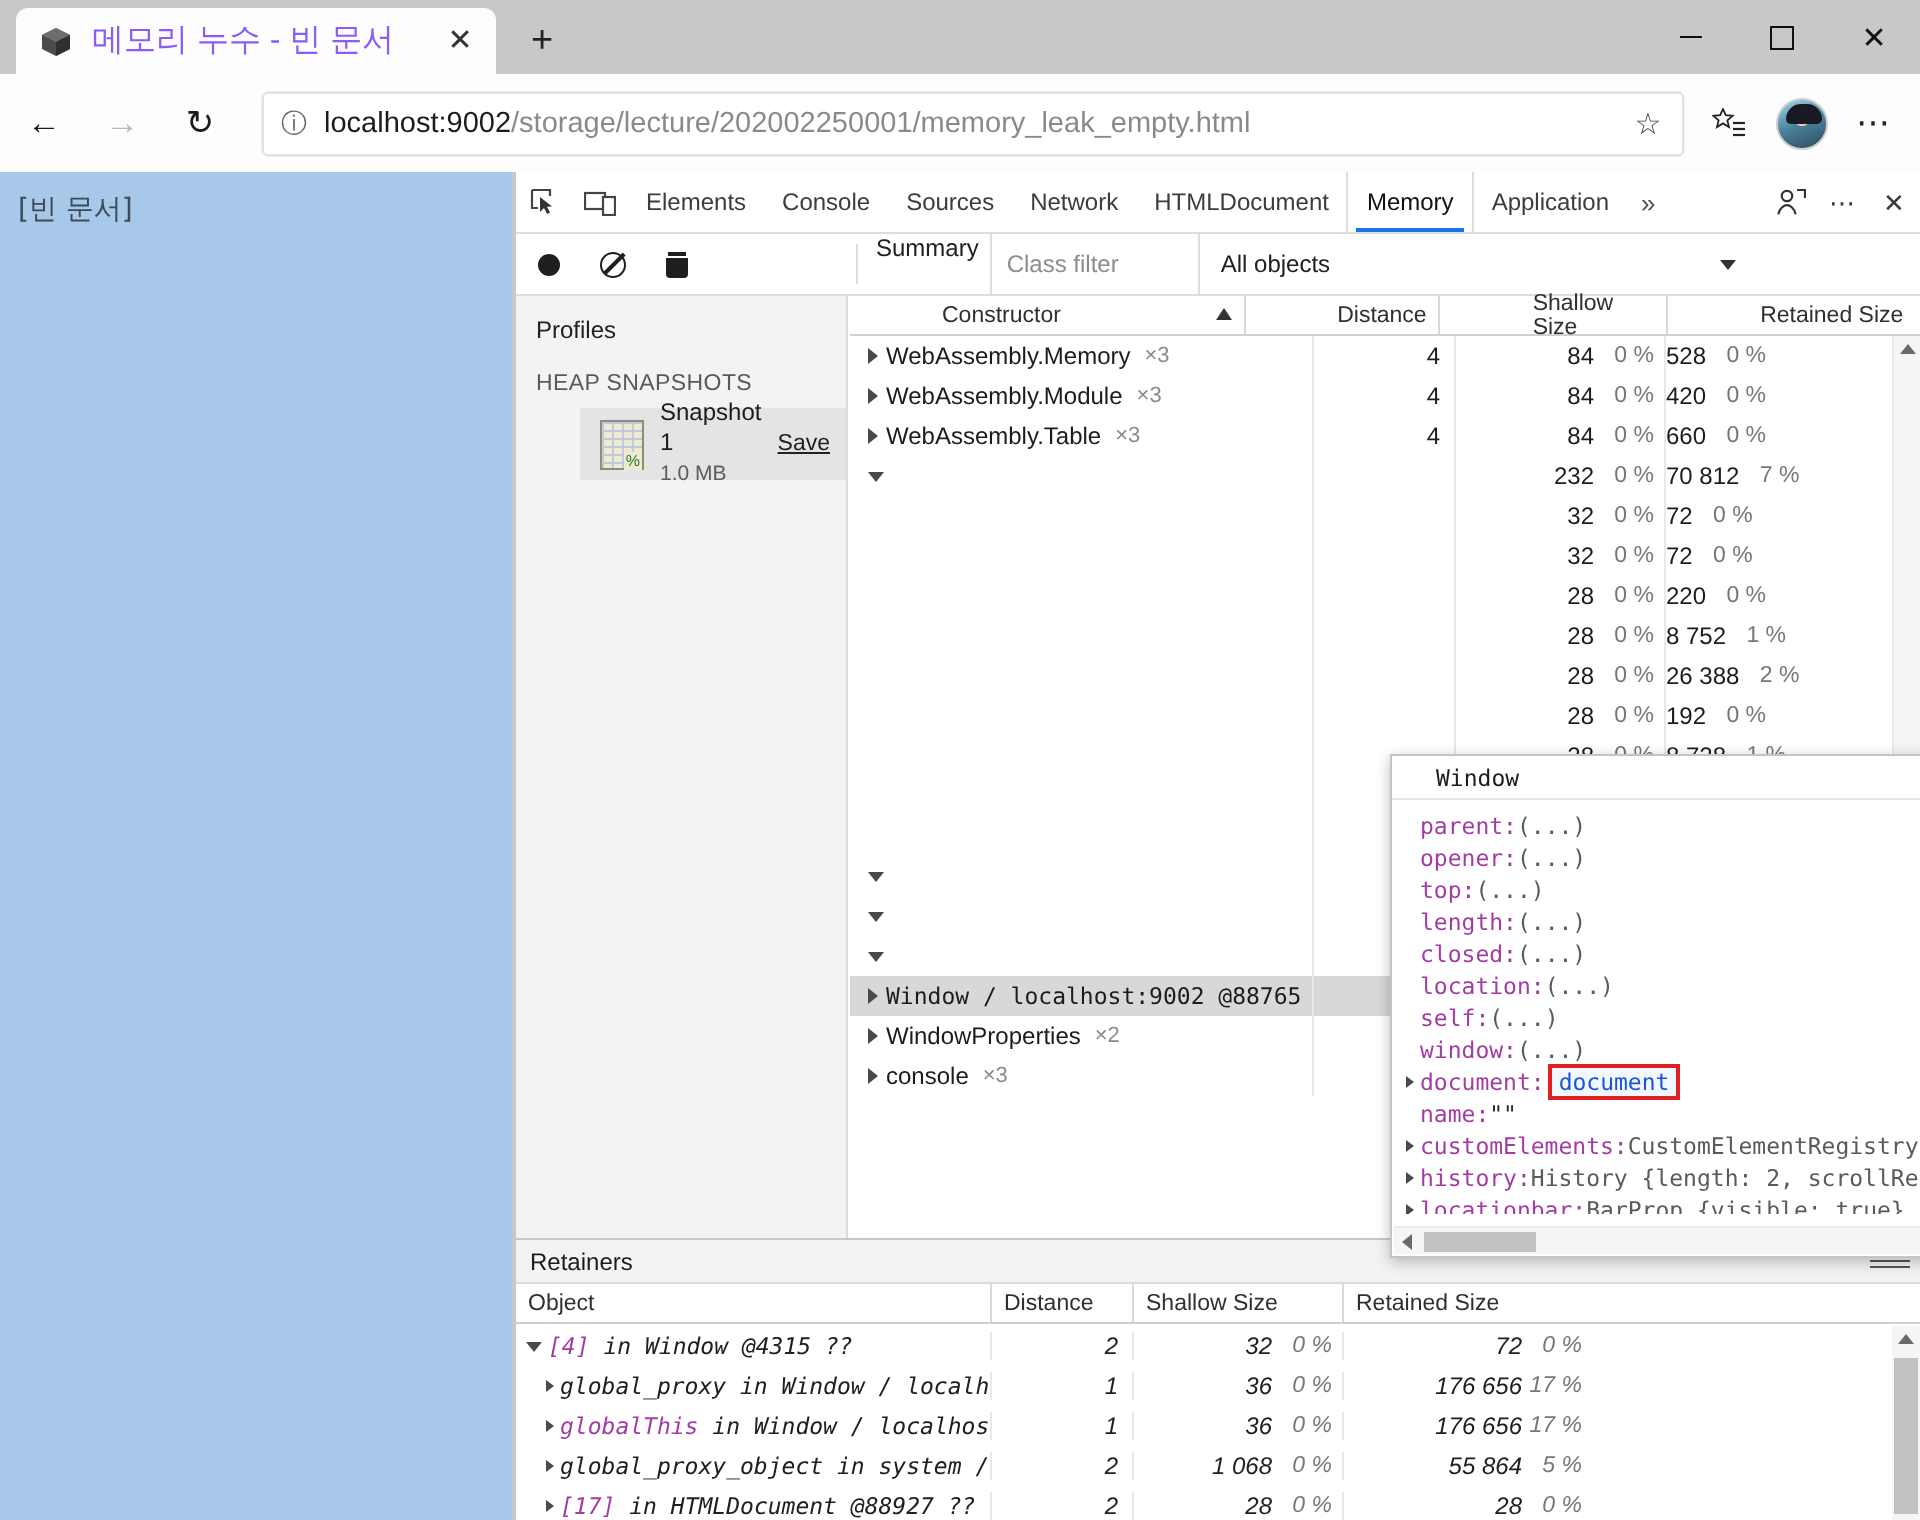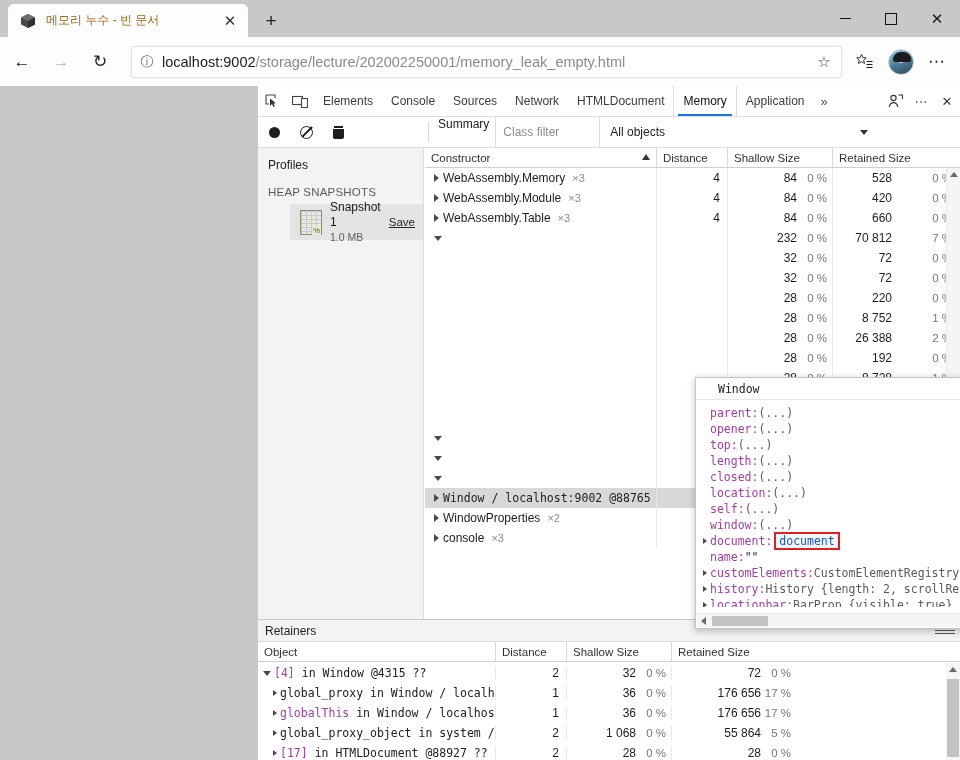--- a/index.html
+++ b/index.html
@@ -16,21 +16,21 @@
     position: absolute; left: 0; top: 0; width: 960px; height: 37px;
     background: #c8c8c8;
   }
   .tab {
     position: absolute; left: 8px; top: 4px; width: 240px; height: 33px;
     background: #fdfdfd; border-radius: 6px 6px 0 0;
     display: flex; align-items: center; padding: 0 8px;
   }
   .tab-favicon { width: 16px; height: 16px; margin: 0 10px 0 4px; flex: 0 0 auto; }
   .tab-title {
-    flex: 1 1 auto; font-size: 12px; color: #a16207; white-space: nowrap;
+    flex: 1 1 auto; font-size: 16px; color: #8b5cf6; white-space: nowrap;
     overflow: hidden; text-overflow: ellipsis;
   }
   .tab-close {
     width: 20px; height: 20px; flex: 0 0 auto; position: relative;
     display: flex; align-items: center; justify-content: center;
     font-size: 15px; color: #333; line-height: 1;
   }
   .newtab {
     position: absolute; left: 258px; top: 8px; width: 26px; height: 26px;
     display: flex; align-items: center; justify-content: center;
@@ -183,39 +183,39 @@
   .snap-name { font-size: 12px; color: #1c1c1c; }
   .snap-size { font-size: 10.5px; color: #5c5c5c; }
   .snap-save { font-size: 11.5px; color: #222; text-decoration: underline; flex: 0 0 auto; }
 
   
   .ctable { position: absolute; left: 167px; top: 0; width: 535px; height: 471px; background: #fff; }
   .thead {
     display: flex; height: 20px; border-bottom: 1px solid #d0d0d0; background: #fff;
     font-size: 11.5px; color: #303030;
   }
-  .th { display: flex; align-items: center; padding: 0 6px; border-right: 1px solid #d8d8d8; position: relative; }
+  .th { display: flex; align-items: center; padding: 0 6px; border-right: 1px solid #d8d8d8; position: relative; margin-left: 40px; }
   .th.c-constructor { width: 232px; }
   .th.c-distance { width: 71px; justify-content: flex-start; }
   .th.c-shallow { width: 105px; }
   .th.c-retained { width: 124px; border-right: none; }
   .sort-arrow {
     position: absolute; right: 6px; top: 6px; width: 0; height: 0;
     border-left: 4px solid transparent; border-right: 4px solid transparent; border-bottom: 6px solid #333;
   }
   .crows { position: absolute; left: 0; top: 20px; width: 535px; height: 451px; overflow: hidden; }
   .row {
     display: flex; height: 20px; align-items: center; font-size: 12px; color: #1c1c1c;
   }
   .row.sel { background: #d8d8d8; }
   .cell { display: flex; align-items: center; height: 20px; }
   .c-name { width: 232px; padding-left: 9px; border-right: 1px solid #e8e8e8; overflow: hidden; white-space: nowrap; }
   .c-dist { width: 71px; justify-content: flex-end; padding-right: 7px; border-right: 1px solid #e8e8e8; }
   .c-shal { width: 105px; justify-content: flex-end; padding-right: 5px; border-right: 1px solid #e8e8e8; }
-  .c-ret  { width: 124px; justify-content: flex-end; padding-right: 5px; gap: 30px; }
+  .c-ret  { width: 124px; justify-content: flex-start; padding-right: 5px; }
   .pct { color: #777; font-size: 11.5px; display: inline-block; min-width: 30px; text-align: right; }
   .num { display: inline-block; }
   .tri {
     width: 0; height: 0; border-top: 4px solid transparent; border-bottom: 4px solid transparent;
     border-left: 5px solid #4a4a4a; margin-right: 4px; flex: 0 0 auto;
   }
   .tri.open { border-left: 4px solid transparent; border-right: 4px solid transparent;
               border-top: 5px solid #4a4a4a; border-bottom: none; margin-right: 4px; }
   .xcount { color: #8a8a8a; font-size: 11px; margin-left: 7px; }
   .mono { font-family: "DejaVu Sans Mono", monospace; font-size: 11.5px; }
@@ -280,21 +280,21 @@
   .ret-head {
     height: 22px; display: flex; align-items: center; padding-left: 7px; background: #f3f3f3;
     border-bottom: 1px solid #dcdcdc; font-size: 12px; color: #1c1c1c; justify-content: space-between;
   }
   .hamburger { width: 20px; margin-right: 5px; display: flex; flex-direction: column; gap: 2px; }
   .hamburger i { display: block; height: 1px; background: #555; }
   .ret-thead { display: flex; height: 20px; border-bottom: 1px solid #d0d0d0; font-size: 11.5px; color: #303030; }
   .rth { display: flex; align-items: center; padding: 0 6px; border-right: 1px solid #d8d8d8; }
   .rth.c1 { width: 238px; } .rth.c2 { width: 71px; } .rth.c3 { width: 105px; } .rth.c4 { width: 124px; border-right: none; }
   .ret-rows { position: absolute; left: 0; top: 43px; width: 702px; height: 160px; overflow: hidden; }
-  .rrow { display: flex; height: 20px; align-items: center; font-size: 12px; }
+  .rrow { display: flex; height: 20px; align-items: center; font-size: 12px; font-style: italic; }
   .rc-name { width: 238px; padding-left: 5px; border-right: 1px solid #e8e8e8; overflow: hidden; white-space: nowrap;
              font-family: "DejaVu Sans Mono", monospace; font-size: 11.5px; }
   .rc-dist { width: 71px; justify-content: flex-end; padding-right: 7px; border-right: 1px solid #e8e8e8; display: flex; align-items: center; }
   .rc-shal { width: 105px; justify-content: flex-end; padding-right: 5px; border-right: 1px solid #e8e8e8; display: flex; align-items: center; }
   .rc-ret  { width: 124px; justify-content: flex-end; padding-right: 5px; display: flex; align-items: center; }
   .rtri { width: 0; height: 0; border-top: 3.5px solid transparent; border-bottom: 3.5px solid transparent;
           border-left: 4.5px solid #4a4a4a; margin: 0 3px 0 0; flex: 0 0 auto; }
   .rtri.open { border-left: 4px solid transparent; border-right: 4px solid transparent;
                border-top: 5px solid #4a4a4a; border-bottom: none; }
   .nm-purple { color: #a33ca3; }
@@ -340,20 +340,23 @@
           <line x1="10.5" y1="7.5" x2="16.5" y2="7.5"></line>
           <line x1="10.5" y1="10.5" x2="16.5" y2="10.5"></line>
           <line x1="10.5" y1="13.5" x2="16.5" y2="13.5"></line>
         </g>
       </svg>
     </div>
     <div class="avatar"></div>
     <div class="dots">⋯</div>
   </div>
 
+  <div class="page">
+    <div class="page-text">[빈 문서]</div>
+  </div>
   <div class="page-vsplit"></div>
 
   <div class="devtools">
 
     <div class="dt-tabbar">
       <div class="dt-icon-btn">
         <svg width="14" height="14" viewBox="0 0 14 14">
           <path d="M1 1 h9 v3 M1 1 v9 h3" fill="none" stroke="#444" stroke-width="1.1"></path>
           <path d="M5 4.5 L5 12 L7 10 L8.6 13 L10 12.3 L8.5 9.4 L11 9.2 Z" fill="#333"></path>
         </svg>

